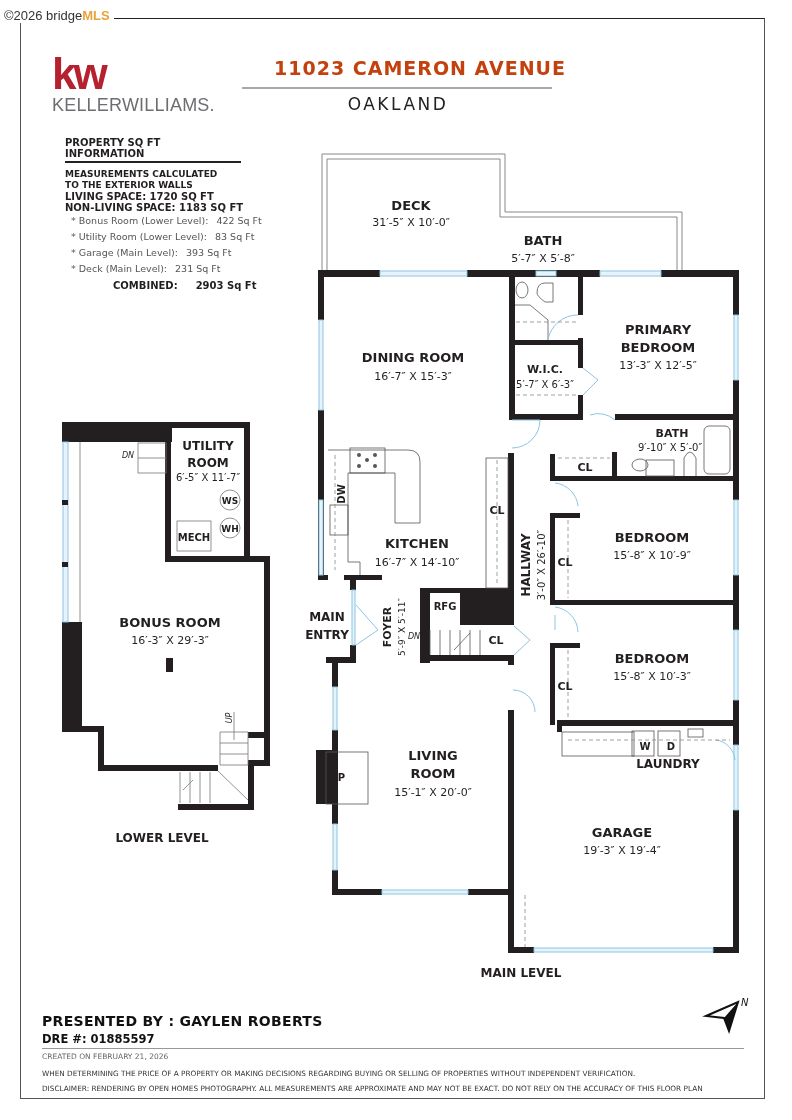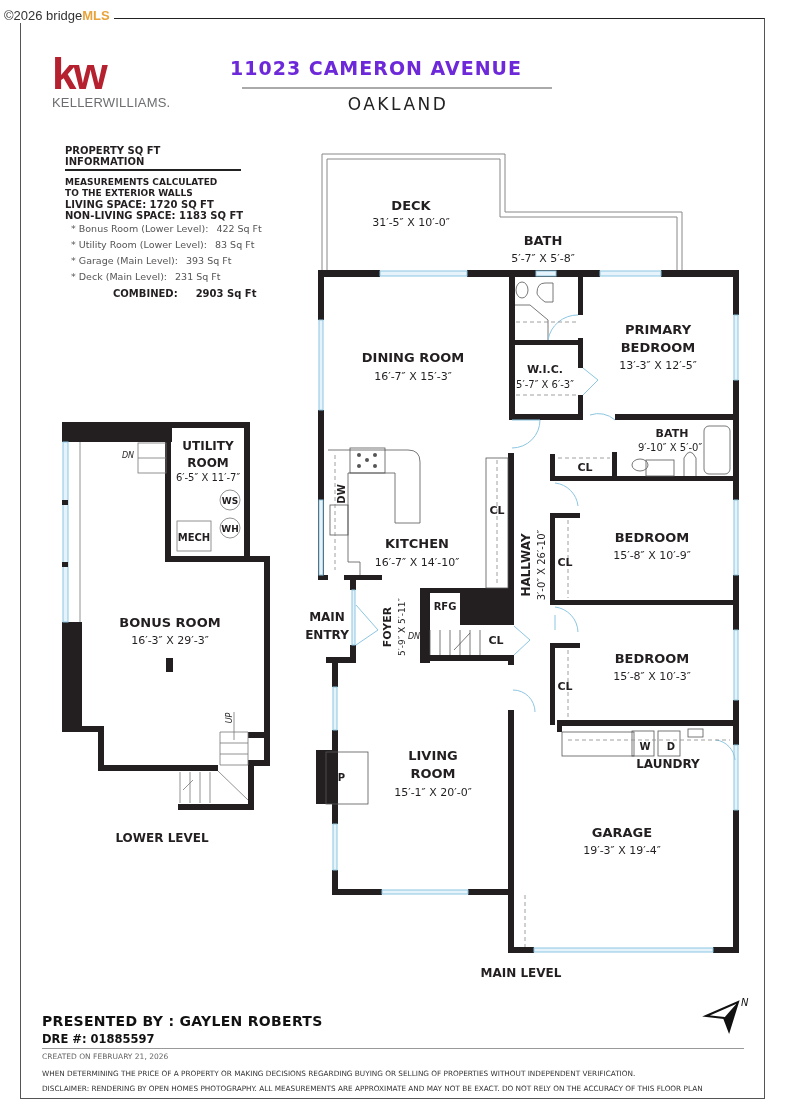--- a/index.html
+++ b/index.html
@@ -2,27 +2,27 @@
 <html><head>
 <meta charset="utf-8">
 <style>
   html, body { margin:0; padding:0; background:#fff; }
   body { width:792px; height:1120px; position:relative; overflow:hidden; font-family:"DejaVu Sans", sans-serif; color:#231f20; }
   .frame { position:absolute; left:20px; top:18px; width:745px; height:1081px; border:1px solid #555; border-top:1px solid #222; box-sizing:border-box; }
   .bridge { position:absolute; left:4px; top:8px; font-family:"Liberation Sans", sans-serif; font-size:13px; background:#fff; padding-right:4px; z-index:2; color:#333; }
   .bridge .mls { color:#e8a33a; font-weight:bold; }
   .kw-logo { position:absolute; left:52px; top:56px; }
   .kw-mark { font-family:"Liberation Sans", sans-serif; font-weight:bold; font-size:44px; color:#b5212f; line-height:36px; letter-spacing:-3px; }
-  .kw-name { font-family:"Liberation Sans", sans-serif; font-size:13px; color:#6d6e71; letter-spacing:0.2px; margin-top:3px; }
+  .kw-name { font-family:"Liberation Sans", sans-serif; font-size:18px; color:#6d6e71; letter-spacing:0.2px; margin-top:3px; }
   .kw-name b { font-weight:normal; color:#6d6e71; }
-  .title { position:absolute; left:230px; top:57px; width:336px; text-align:left; font-family:"DejaVu Sans", sans-serif; font-weight:bold; font-size:19px; letter-spacing:1px; color:#6d28d9; }
+  .title { position:absolute; left:230px; top:57px; width:336px; text-align:right; font-family:"DejaVu Sans", sans-serif; font-weight:bold; font-size:19px; letter-spacing:1px; color:#c2410c; }
   .title-rule { position:absolute; left:242px; top:87px; width:310px; height:2px; background:#aaa; }
   .subtitle { position:absolute; left:230px; top:94px; width:336px; text-align:center; font-size:17px; letter-spacing:2.5px; color:#222; }
   .info { position:absolute; left:65px; top:137px; width:250px; font-family:"DejaVu Sans", sans-serif; }
-  .info-head { font-size:10px; font-weight:bold; border-bottom:2px solid #222; padding-bottom:2px; width:176px;margin-top:8px; }
+  .info-head { font-size:10px; font-weight:bold; border-bottom:2px solid #222; padding-bottom:2px; width:176px; }
   .info-line { font-size:9px; font-weight:bold; line-height:11px; }
   .info-cat { font-size:10px; font-weight:bold; margin-top:0; }
   .info-item { font-size:9.5px; color:#555; margin-left:6px; line-height:16px; }
   .info-item .v { margin-left:8px; }
   .info-total { font-size:10px; font-weight:bold; margin-top:3px;margin-left:48px; }
   .info-total .v { margin-left:18px; }
   svg.plan { position:absolute; left:0; top:0; }
   .rl { font-family:"DejaVu Sans", sans-serif; font-weight:bold; fill:#231f20; }
   .rd { font-family:"DejaVu Sans", sans-serif; fill:#231f20; }
   .presented { position:absolute; left:42px; top:1013px; font-size:14px; font-weight:bold; letter-spacing:0.3px; color:#111; }

